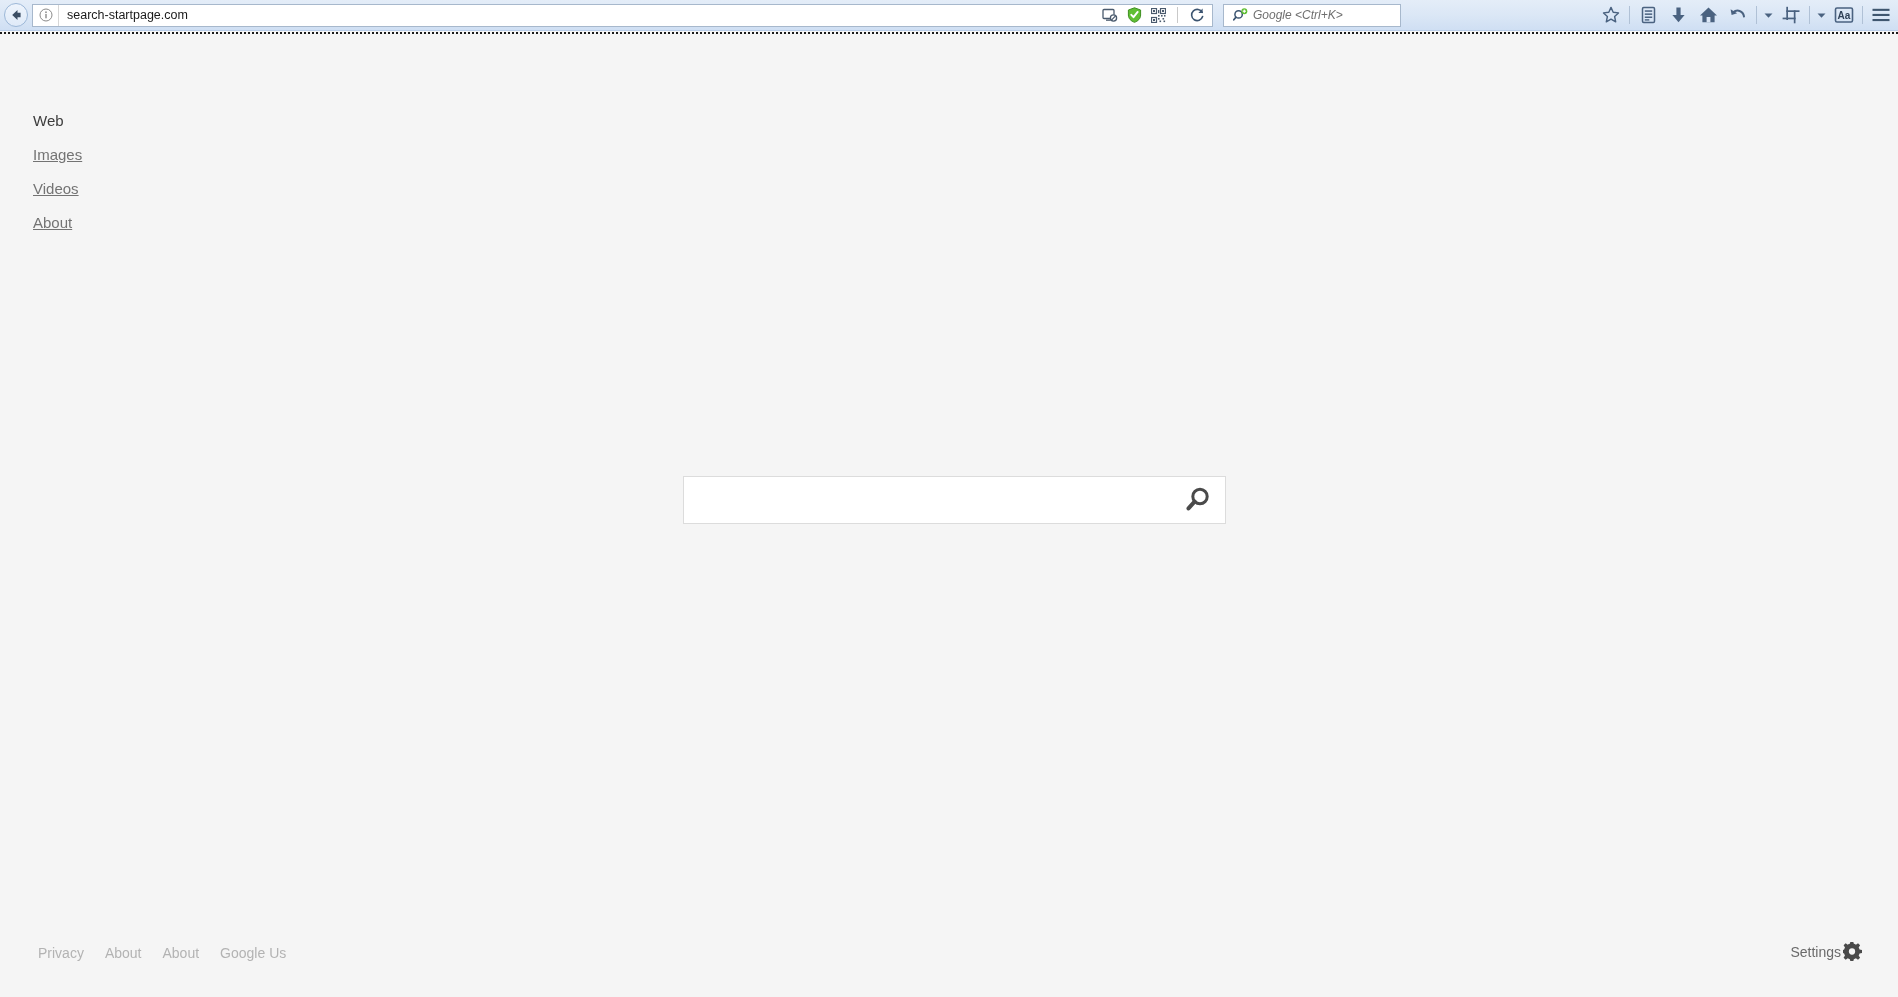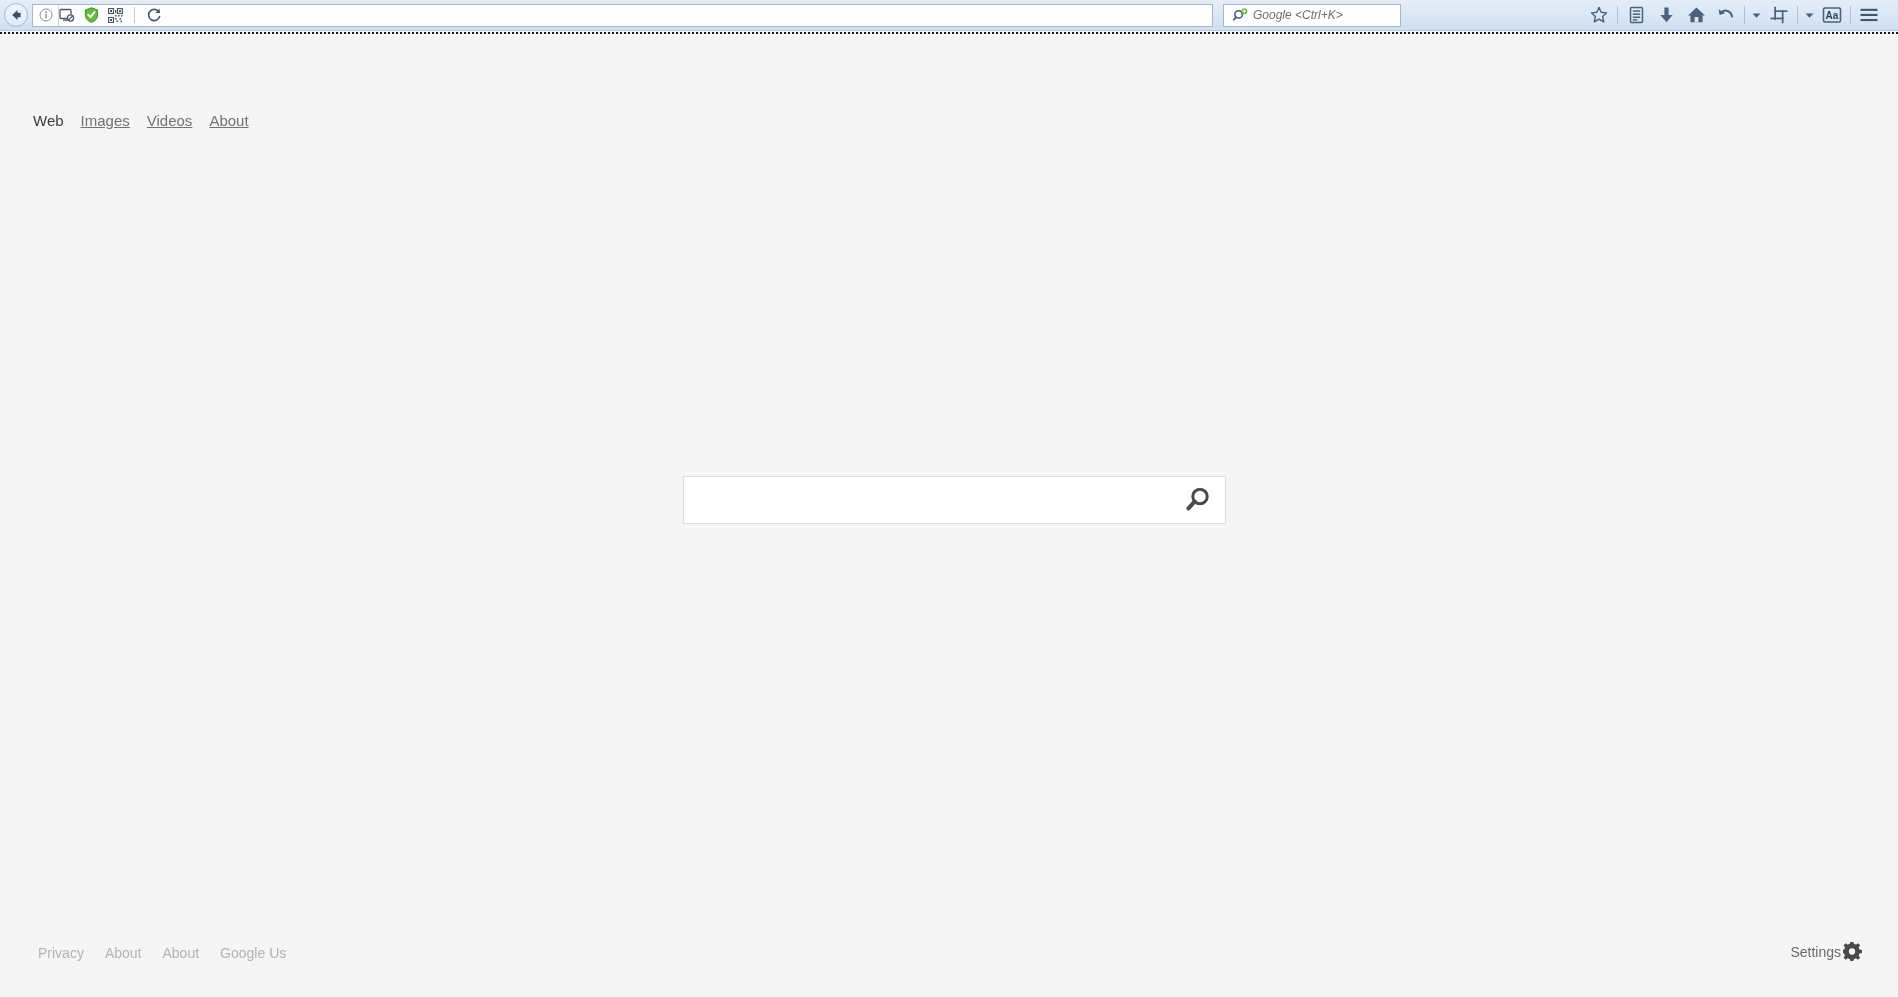--- a/index.html
+++ b/index.html
@@ -108,21 +108,21 @@
     white-space: nowrap;
   }
 
   
   .toolbar-right {
     flex: 1 1 auto;
     display: flex;
     align-items: center;
     justify-content: flex-end;
     gap: 0px;
-    padding-right: 14px;
+    padding-right: 2px;
   }
   .tb-icon {
     width: 30px; height: 26px;
     display: flex; align-items: center; justify-content: center;
     cursor: pointer;
     flex: 0 0 auto;
   }
   .tb-caret {
     width: 16px; height: 26px;
     display: flex; align-items: center; justify-content: center;
@@ -144,20 +144,21 @@
   }
 
   .nav-tabs {
     position: absolute;
     left: 33px;
     top: 78px;
     display: flex;
     align-items: baseline;
     gap: 17px;
     font-size: 15px;
+    flex-direction: column;
   }
   .nav-tab {
     color: #737373;
     text-decoration: none;
     cursor: pointer;
     white-space: nowrap;
   }
   .nav-tab.link { text-decoration: underline; }
   .nav-tab.active { text-decoration: none; color: #3c3c3c; }
 
@@ -234,20 +235,21 @@
   </div>
 
   <div class="url-bar">
     <div class="url-info-icon">
       <svg width="14" height="14" viewBox="0 0 14 14">
         <circle cx="7" cy="7" r="6" fill="none" stroke="#8a8a8a" stroke-width="1"></circle>
         <circle cx="7" cy="4.2" r="0.85" fill="#8a8a8a"></circle>
         <rect x="6.3" y="5.9" width="1.4" height="4.4" fill="#8a8a8a"></rect>
       </svg>
     </div>
+    <div class="url-text">search-startpage.com</div>
 
     <div class="url-icons">
       <span class="ic">
         <svg width="16" height="15" viewBox="0 0 16 15">
           <rect x="1" y="1.5" width="11" height="9" rx="1" fill="none" stroke="#4a5a6d" stroke-width="1.3"></rect>
           <rect x="4" y="11.5" width="5" height="1.3" fill="#4a5a6d"></rect>
           <circle cx="11.5" cy="10" r="3.6" fill="#ffffff"></circle>
           <circle cx="11.5" cy="10" r="3.1" fill="none" stroke="#4a5a6d" stroke-width="1.3"></circle>
           <line x1="9.4" y1="12.1" x2="13.6" y2="7.9" stroke="#4a5a6d" stroke-width="1.3"></line>
         </svg>

